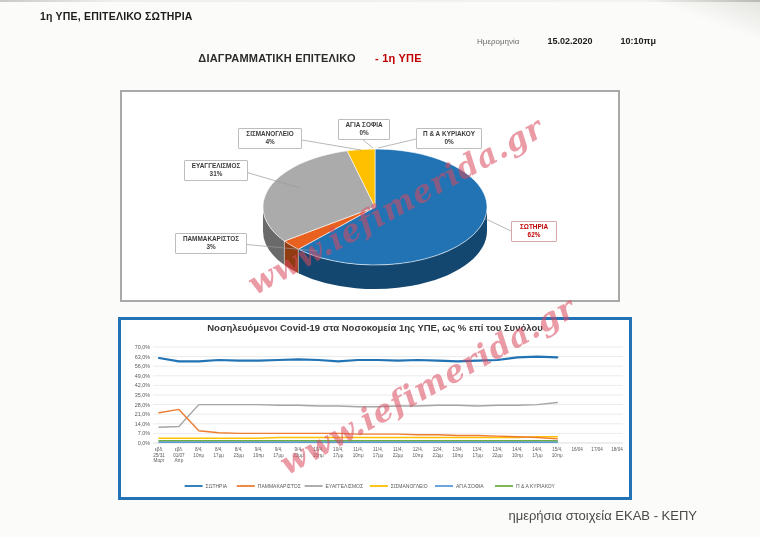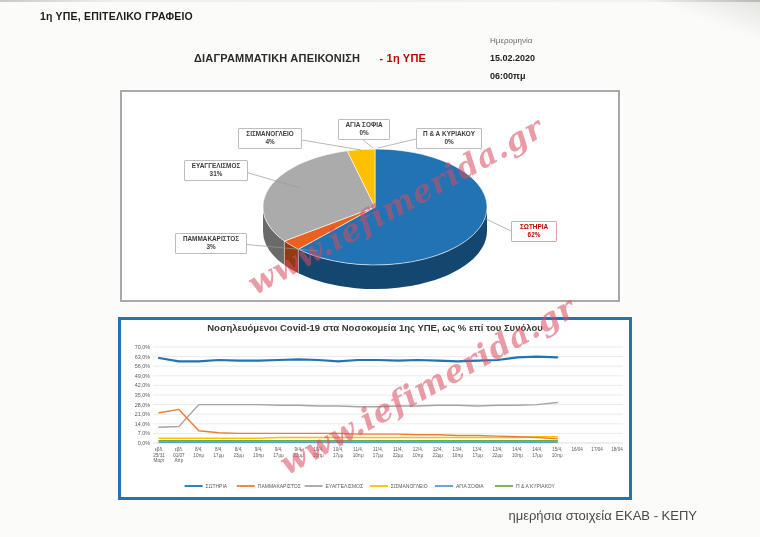--- a/index.html
+++ b/index.html
@@ -3,21 +3,21 @@
 <meta charset="utf-8">
 <style>
   html,body{margin:0;padding:0;background:#e9e9e7;}
   .page{position:relative;width:760px;height:537px;background:#FBFBF9;overflow:hidden;
         font-family:"Liberation Sans",sans-serif;color:#222;
         background-image:linear-gradient(200deg,#e3e3e0 0%,rgba(255,255,255,0) 5%);}
   .scan-top{position:absolute;top:0;left:0;right:0;height:2px;
         background:linear-gradient(to right,#c9c9c5,#efefec 15%,#f2f2ef 85%,#b9b9b5);}
 
   .hdr-left{position:absolute;left:40px;top:10px;font-size:10.5px;font-weight:bold;color:#1c1c1c;letter-spacing:.2px;}
-  .date-row{position:absolute;left:490px;top:36px;display:flex;gap:8px;align-items:baseline;flex-direction:column;}
+  .date-row{position:absolute;left:477px;top:36px;display:flex;gap:28px;align-items:baseline;}
   .date-row .lbl{font-size:8px;color:#6d6d6d;}
   .date-row .val{font-size:9px;font-weight:bold;color:#1c1c1c;}
   .doc-title{position:absolute;left:120px;top:52px;width:380px;text-align:center;
         font-size:11px;font-weight:bold;color:#2b2b2b;letter-spacing:.2px;}
   .doc-title .accent{color:#C00000;margin-left:16px;}
 
   .pie-box{position:absolute;left:120px;top:90px;width:500px;height:212px;background:#fff;
         border:2px solid #A9A9A9;box-sizing:border-box;}
   .pie-title{position:absolute;left:0;right:0;top:6px;text-align:center;
         font-size:9.5px;font-weight:bold;color:#383838;}
@@ -47,30 +47,30 @@
   .wm-line{left:282px;top:448px;}
 
   .footer-note{position:absolute;right:63px;top:508px;font-size:13px;color:#4a4a4a;}
 </style>
 </head>
 <body>
 
 <div class="page">
   <div class="scan-top"></div>
 
-  <div class="hdr-left">1η ΥΠΕ, ΕΠΙΤΕΛΙΚΟ ΓΡΑΦΕΙΟ</div>
+  <div class="hdr-left">1η ΥΠΕ, ΕΠΙΤΕΛΙΚΟ ΣΩΤΗΡΙΑ</div>
 
   <div class="date-row">
     <span class="lbl">Ημερομηνία</span>
     <span class="val">15.02.2020</span>
-    <span class="val">06:00πμ</span>
+    <span class="val">10:10πμ</span>
   </div>
 
   <div class="doc-title">
-    <span>ΔΙΑΓΡΑΜΜΑΤΙΚΗ ΑΠΕΙΚΟΝΙΣΗ</span>
+    <span>ΔΙΑΓΡΑΜΜΑΤΙΚΗ ΕΠΙΤΕΛΙΚΟ</span>
     <span class="accent">- 1η ΥΠΕ</span>
   </div>
 
   <section class="pie-box">
     <svg id="pie-svg" width="496" height="208" viewBox="0 0 496 208">
         <path d="M365,115 A112,58 0 0 1 176.33072413598683,157.28018039044184 L176.33072413598683,181.28018039044184 A112,58 0 0 0 365,139 Z" fill="rgb(20,71,112)"></path>
         <path d="M176.33072413598683,157.28018039044184 A112,58 0 0 1 162.39009663000584,149.0915446329634 L162.39009663000584,173.0915446329634 A112,58 0 0 0 176.33072413598683,181.28018039044184 Z" fill="rgb(144,60,19)"></path>
         <path d="M162.39009663000584,149.0915446329634 A112,58 0 0 1 141,115.00000000000001 L141,139 A112,58 0 0 0 162.39009663000584,173.0915446329634 Z" fill="rgb(106,106,106)"></path>
         <line x1="176.33072413598688" y1="157.2801803904419" x2="176.33072413598688" y2="181.2801803904419" stroke="rgba(255,255,255,.6)" stroke-width="0.7"></line>
         <line x1="162.3900966300059" y1="149.09154463296346" x2="162.3900966300059" y2="173.09154463296346" stroke="rgba(255,255,255,.6)" stroke-width="0.7"></line>

